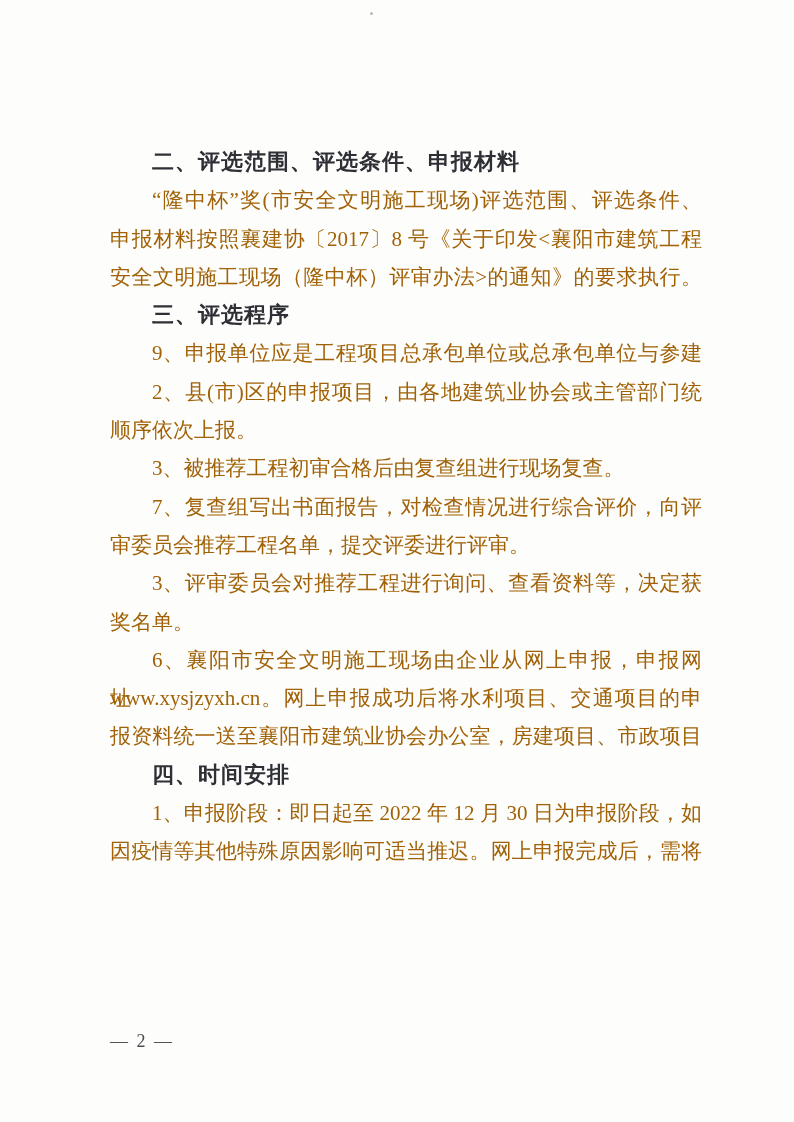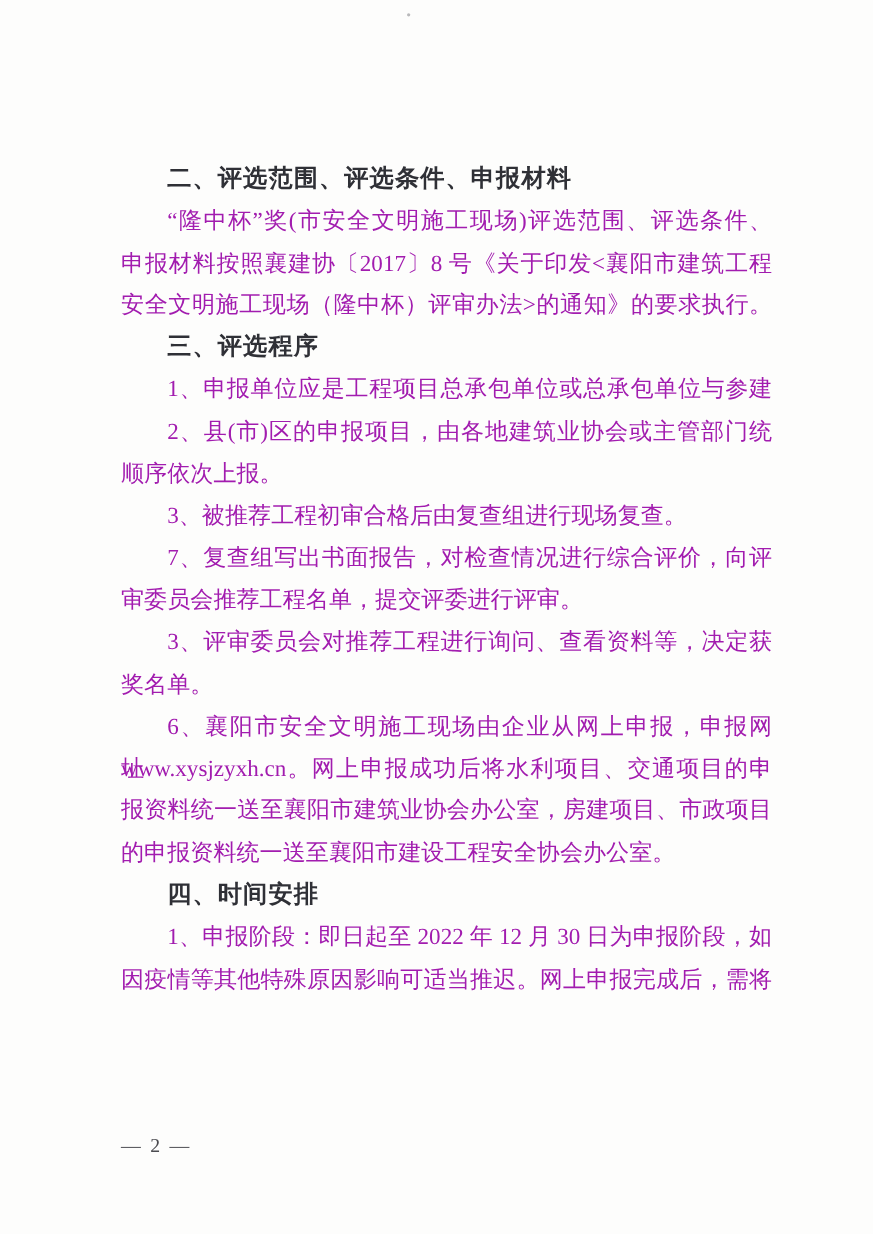--- a/index.html
+++ b/index.html
@@ -30,21 +30,21 @@
     left: 110px;
     top: 143px;
     width: 592px;
   }
   .line {
     height: 38.3px;
     line-height: 38.3px;
     white-space: nowrap;
     font-family: "Liberation Serif", "DejaVu Serif", serif;
     font-size: 21px;
-    color: #a21caf;
+    color: #a16207;
   }
   .line.fill {
     white-space: normal;
     text-align: justify;
     text-align-last: justify;
   }
   .line.indent {
     text-indent: 42px;
   }
   .line.heading {
@@ -69,31 +69,30 @@
 
 <div class="page">
   <div class="speck"></div>
 
   <div class="content">
     <div class="line heading indent">二、评选范围、评选条件、申报材料</div>
     <div class="line indent fill">“隆中杯”奖(市安全文明施工现场)评选范围、评选条件、</div>
     <div class="line fill">申报材料按照襄建协〔2017〕8 号《关于印发&lt;襄阳市建筑工程</div>
     <div class="line fill">安全文明施工现场（隆中杯）评审办法&gt;的通知》的要求执行。</div>
     <div class="line heading indent">三、评选程序</div>
-    <div class="line indent fill">1、申报单位应是工程项目总承包单位或总承包单位与参建</div>
+    <div class="line indent fill">9、申报单位应是工程项目总承包单位或总承包单位与参建</div>
     <div class="line indent fill">2、县(市)区的申报项目，由各地建筑业协会或主管部门统</div>
     <div class="line">顺序依次上报。</div>
     <div class="line indent">3、被推荐工程初审合格后由复查组进行现场复查。</div>
     <div class="line indent fill">7、复查组写出书面报告，对检查情况进行综合评价，向评</div>
     <div class="line">审委员会推荐工程名单，提交评委进行评审。</div>
     <div class="line indent fill">3、评审委员会对推荐工程进行询问、查看资料等，决定获</div>
     <div class="line">奖名单。</div>
     <div class="line indent fill">6、襄阳市安全文明施工现场由企业从网上申报，申报网址：</div>
     <div class="line fill">www.xysjzyxh.cn。网上申报成功后将水利项目、交通项目的申</div>
     <div class="line fill">报资料统一送至襄阳市建筑业协会办公室，房建项目、市政项目</div>
-    <div class="line">的申报资料统一送至襄阳市建设工程安全协会办公室。</div>
     <div class="line heading indent">四、时间安排</div>
     <div class="line indent fill">1、申报阶段：即日起至 2022 年 12 月 30 日为申报阶段，如</div>
     <div class="line fill">因疫情等其他特殊原因影响可适当推迟。网上申报完成后，需将</div>
   </div>
 
   <div class="footer">— 2 —</div>
 </div>
 
 </body></html>

